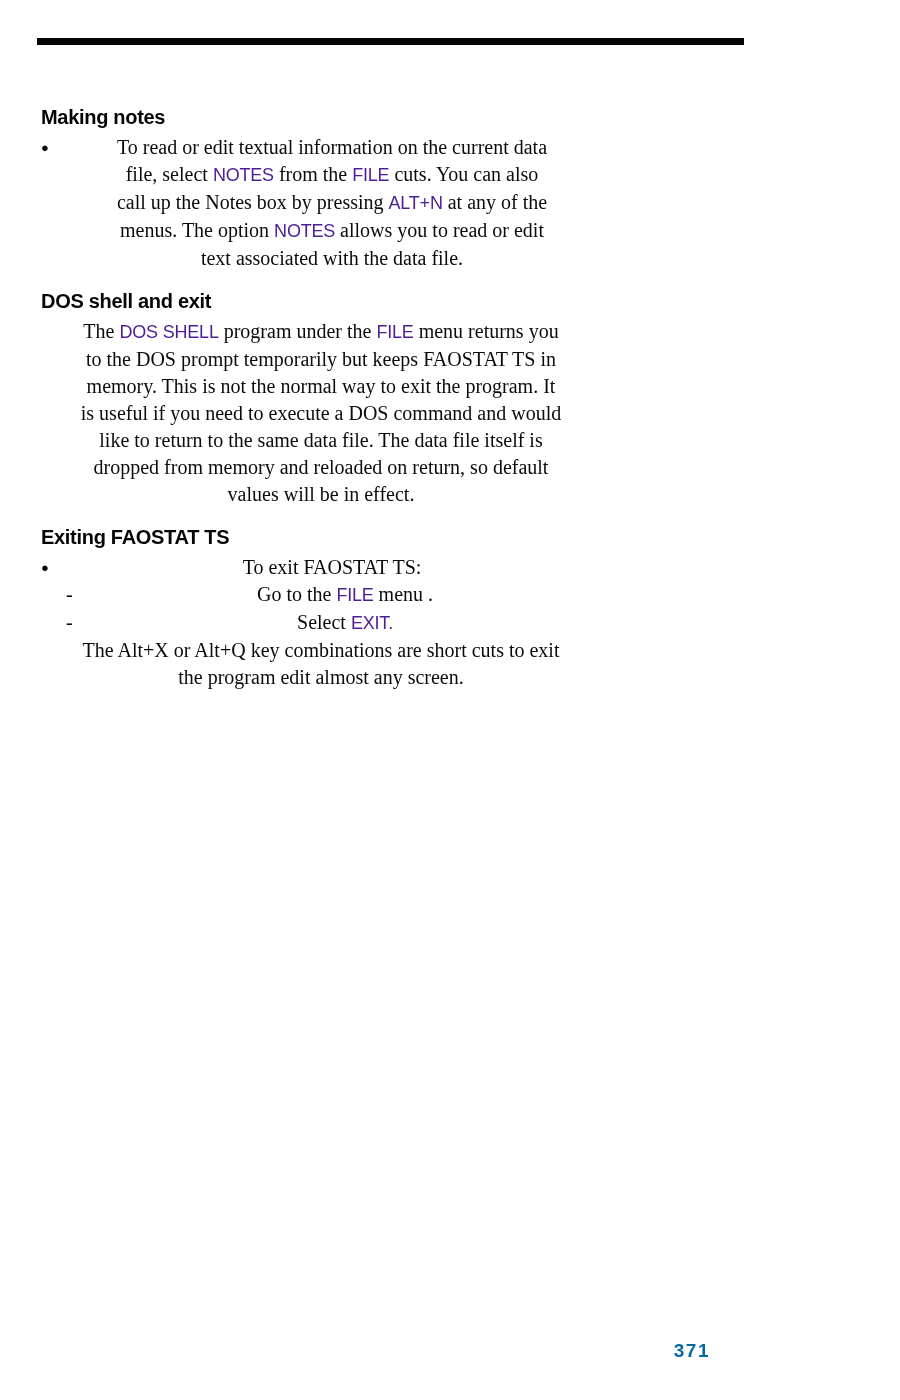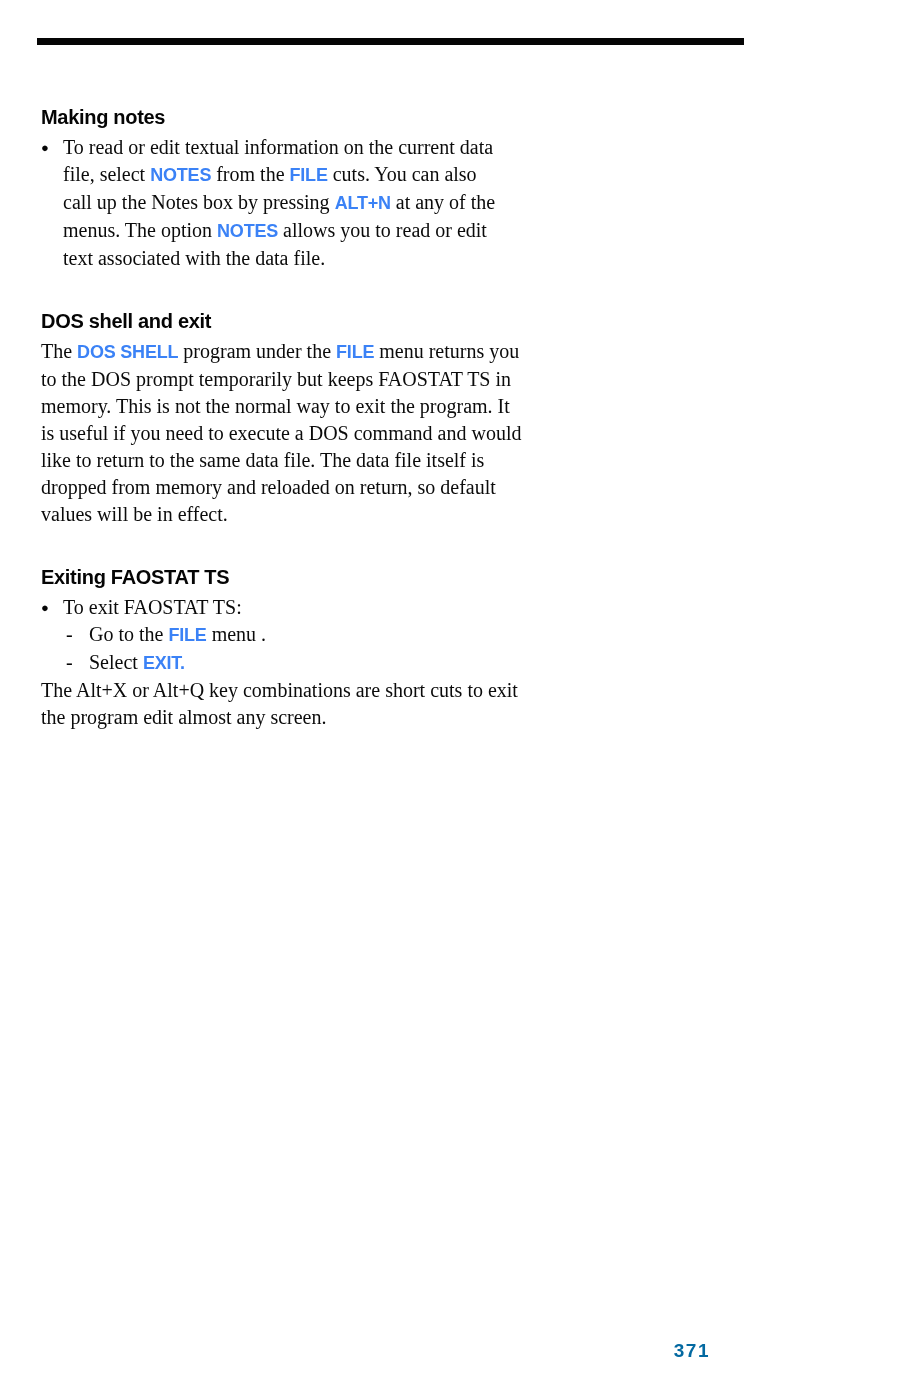--- a/index.html
+++ b/index.html
@@ -24,21 +24,21 @@
     height: 7px;
     background: #050505;
   }
   .content {
     position: absolute;
     left: 41px;
     top: 104px;
     width: 560px;
   }
   .section + .section {
-    margin-top: 36px;
+    margin-top: 16px;
   }
   .heading {
     font-family: "Liberation Sans", sans-serif;
     font-weight: 700;
     font-size: 20px;
     line-height: 27px;
     letter-spacing: -0.3px;
     color: #050505;
     margin: 0 0 3px 0;
   }
@@ -59,27 +59,28 @@
     flex: 0 0 23px;
     font-size: 20px;
   }
   .lines {
     flex: 1 1 auto;
   }
   .lines .line {
     font-size: 20px;
     line-height: 27px;
     white-space: pre;
+    text-align: center;
   }
   .kw {
     font-family: "Liberation Sans", sans-serif;
-    font-weight: 700;
+    font-weight: 400;
     font-size: 18px;
     letter-spacing: -0.2px;
-    color: #3b82f6;
+    color: #4c1d95;
   }
   .page-number {
     position: absolute;
     right: 34px;
     bottom: 38px;
     font-family: "Liberation Sans", sans-serif;
     font-weight: 700;
     font-size: 19px;
     letter-spacing: 1.5px;
     color: #0369a1;

